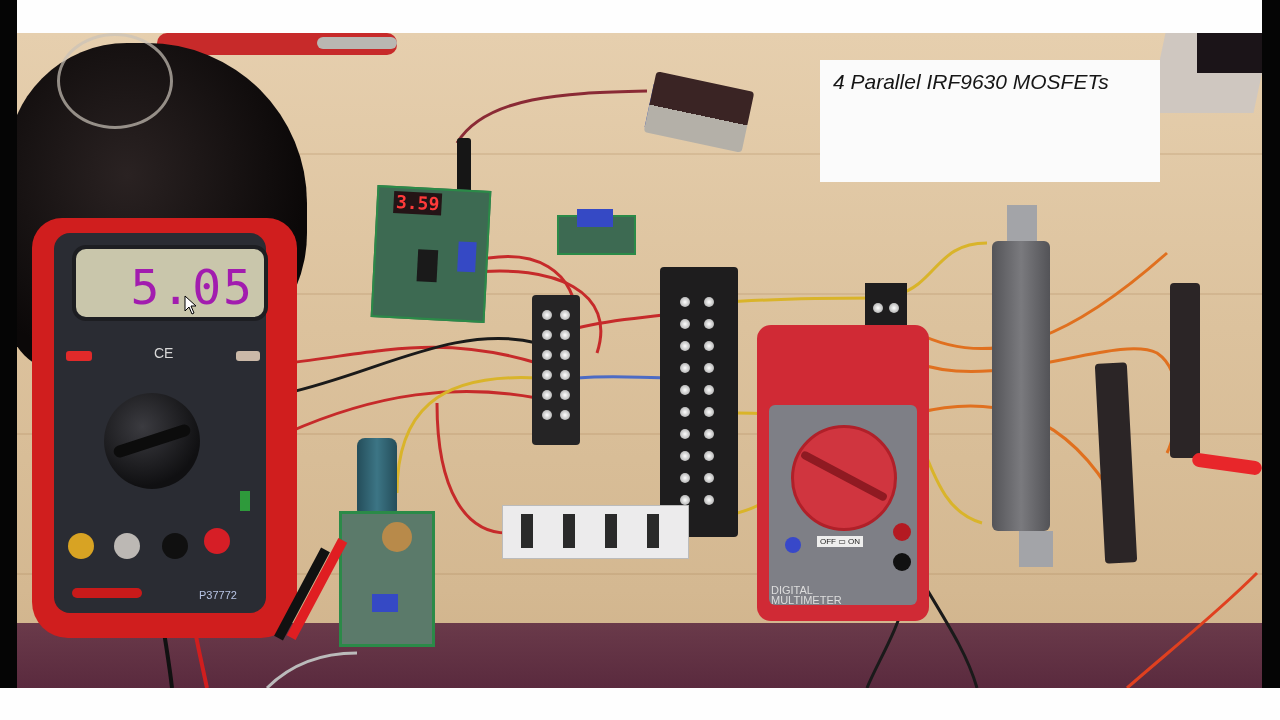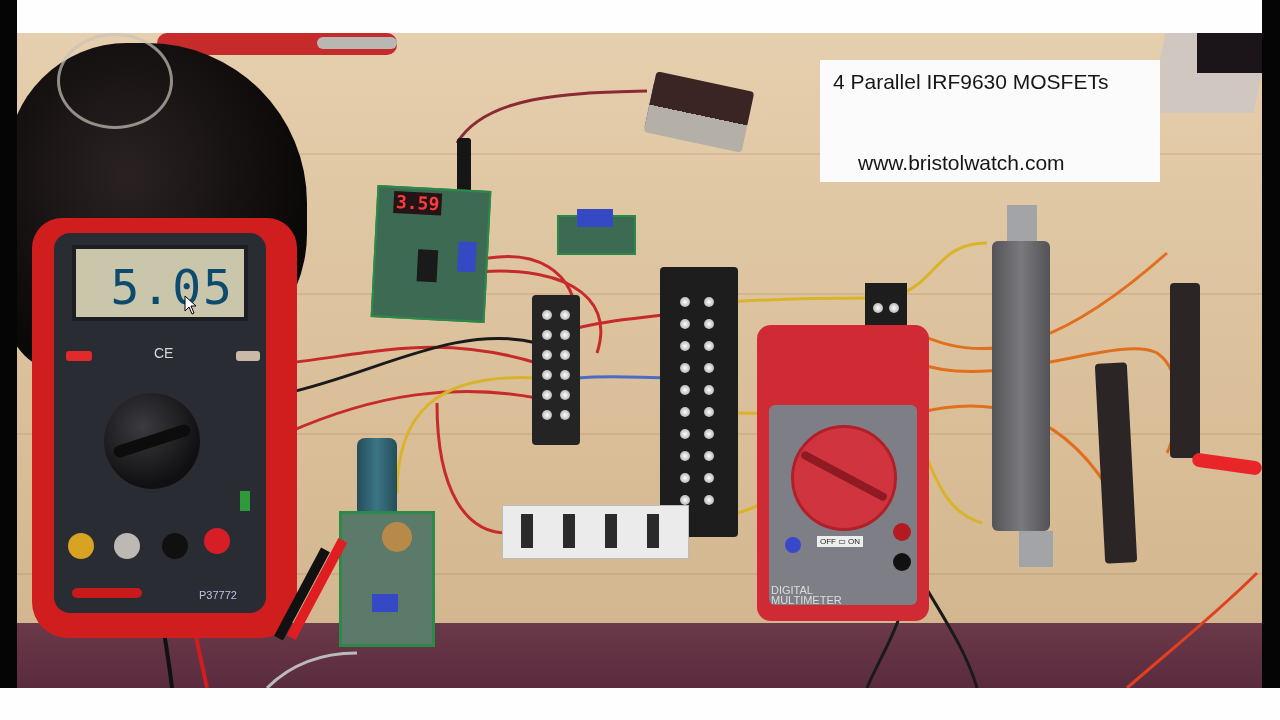--- a/index.html
+++ b/index.html
@@ -16,22 +16,22 @@
   #bag{left:-10px;top:10px;width:300px;height:330px;background:radial-gradient(ellipse at 40% 40%,#2a2222,#0b0808 70%);border-radius:120px 160px 140px 60px;}
   #glasses{left:40px;top:0px;width:110px;height:90px;border:3px solid #c9c2b8;border-radius:50%;opacity:.7;}
   #pliers{left:140px;top:0;width:240px;height:22px;background:#c72a2a;border-radius:10px;}
   #pliers-tip{left:300px;top:4px;width:80px;height:12px;background:#b9b7b2;border-radius:6px;}
   #box{left:1140px;top:0;width:105px;height:80px;background:#cfc7c0;transform:skewX(-12deg);}
   #box-dark{left:1180px;top:0;width:70px;height:40px;background:#1b1418;}
 
   
   #dmm1{left:15px;top:185px;width:265px;height:420px;background:#d01e1e;border-radius:30px 30px 36px 36px;}
   #dmm1-face{left:22px;top:15px;width:212px;height:380px;background:#2a2c33;border-radius:16px;}
-  #dmm1-lcd{left:18px;top:12px;width:176px;height:76px;background:#c9c6ab;border-radius:0;border:4px solid #1d1e22;
-    font-family:"DejaVu Sans Mono",monospace;font-size:48px;color:#0c4a6e;text-align:right;line-height:76px;padding-right:10px;box-sizing:border-box;letter-spacing:2px;}
+  #dmm1-lcd{left:18px;top:12px;width:196px;height:76px;background:#c9c6ab;border-radius:14px;border:4px solid #1d1e22;
+    font-family:"DejaVu Sans Mono",monospace;font-size:48px;color:#a21caf;text-align:right;line-height:76px;padding-right:10px;box-sizing:border-box;letter-spacing:2px;}
   #dmm1-dial{left:50px;top:160px;width:96px;height:96px;border-radius:50%;background:radial-gradient(circle at 40% 35%,#3b3b40,#101012 70%);}
   #dmm1-knob{left:8px;top:42px;width:80px;height:12px;background:#0c0c0c;transform:rotate(-18deg);border-radius:6px;}
   .jack{position:absolute;width:26px;height:26px;border-radius:50%;}
   #dmm1-power{left:12px;top:118px;width:26px;height:10px;background:#e12a2a;border-radius:3px;}
   #dmm1-hold{left:182px;top:118px;width:24px;height:10px;background:#cbb9a8;border-radius:3px;}
   #dmm1-ce{left:100px;top:112px;color:#d8d8d8;font-size:14px;}
   #dmm1-model{left:145px;top:356px;color:#b7c4e4;font-size:11px;}
   #dmm1-brand{left:18px;top:355px;width:70px;height:10px;background:#c81a1a;border-radius:5px;}
   #dmm1-green{left:186px;top:258px;width:10px;height:20px;background:#2e9a3b;}
 
@@ -69,21 +69,21 @@
   #res-big-tab-top{left:990px;top:172px;width:30px;height:36px;background:#a3a4a8;}
   #res-big-tab-bot{left:1002px;top:498px;width:34px;height:36px;background:#a3a4a8;}
   #res-mid{left:1083px;top:330px;width:32px;height:200px;background:#2b2526;transform:rotate(-3deg);border-radius:4px;}
   #res-right{left:1153px;top:250px;width:30px;height:175px;background:#2b2526;border-radius:4px;}
   #clip-red{left:1175px;top:424px;width:70px;height:14px;background:#e8262a;transform:rotate(8deg);border-radius:7px;}
 
   svg.wires{position:absolute;left:0;top:0;}
 
   
   #overlay{left:820px;top:60px;width:340px;height:122px;background:#fbfbfb;}
-  #overlay .line{position:absolute;left:0;width:100%;color:#161616;font-size:21px;white-space:nowrap;}
+  #overlay .line{position:absolute;left:0;width:100%;color:#161616;font-size:21px;white-space:nowrap;font-style:italic;}
   #cursor{left:184px;top:295px;width:0;height:0;}
 </style>
 </head>
 <body>
 
 <div id="top-band" class="abs"></div>
 <div id="left-bar" class="abs"></div>
 <div id="right-bar" class="abs"></div>
 
 <div id="scene" class="abs">
@@ -230,20 +230,19 @@
   <div id="res-big-tab-top" class="abs"></div>
   <div id="res-big-tab-bot" class="abs"></div>
   <div id="res-big" class="abs"></div>
   <div id="res-mid" class="abs"></div>
   <div id="res-right" class="abs"></div>
   <div id="clip-red" class="abs"></div>
 </div>
 
 <div id="overlay" class="abs">
   <div class="line" style="top:10px;left:13px">4 Parallel IRF9630 MOSFETs</div>
-  <div class="line" style="top:91px;left:38px">www.bristolwatch.com</div>
 </div>
 
 <svg id="cursor" class="abs" width="14" height="20" style="width:14px;height:20px">
   <path d="M1 1 L1 16 L5 12 L8 19 L10 18 L7 11 L12 11 Z" fill="#fff" stroke="#000" stroke-width="1"></path>
 </svg>
 
 <div id="bottom-band" class="abs"></div>
 
 </body></html>

